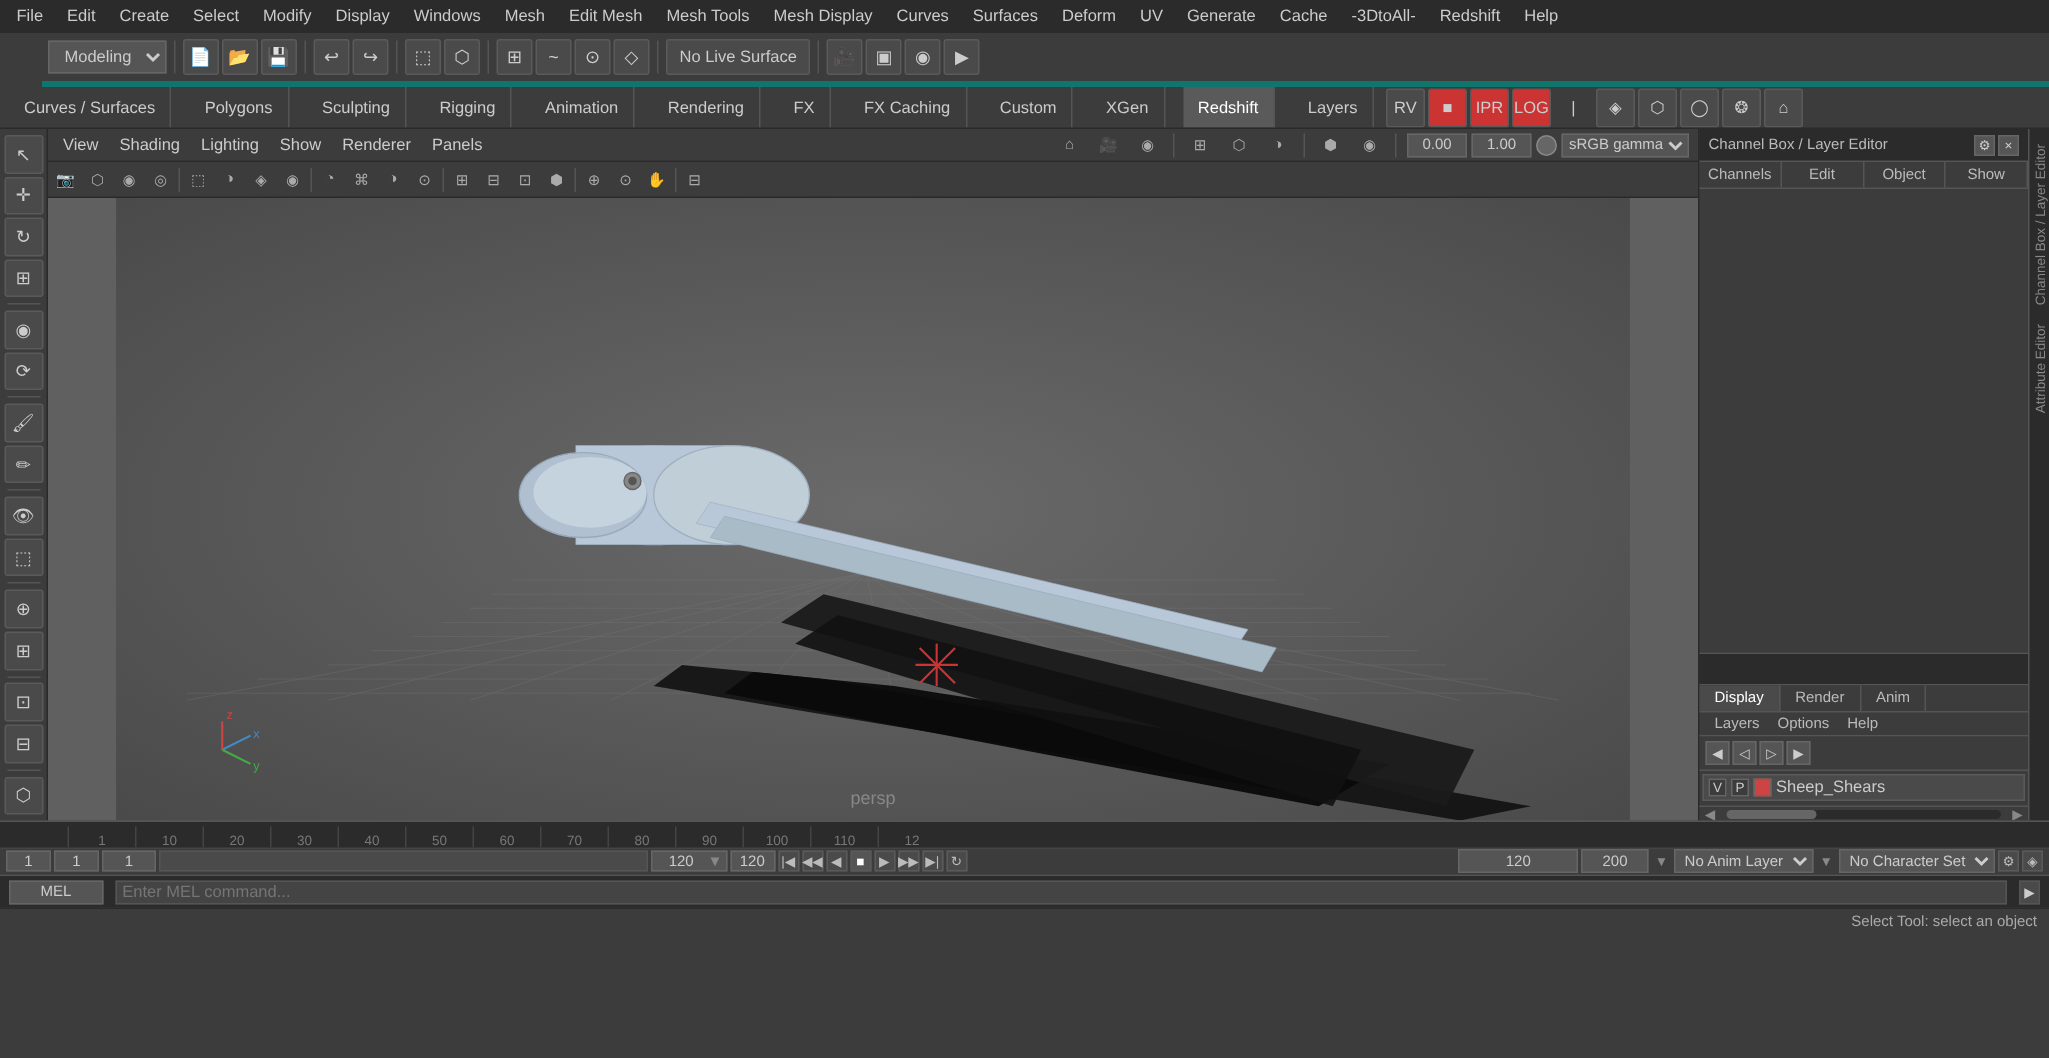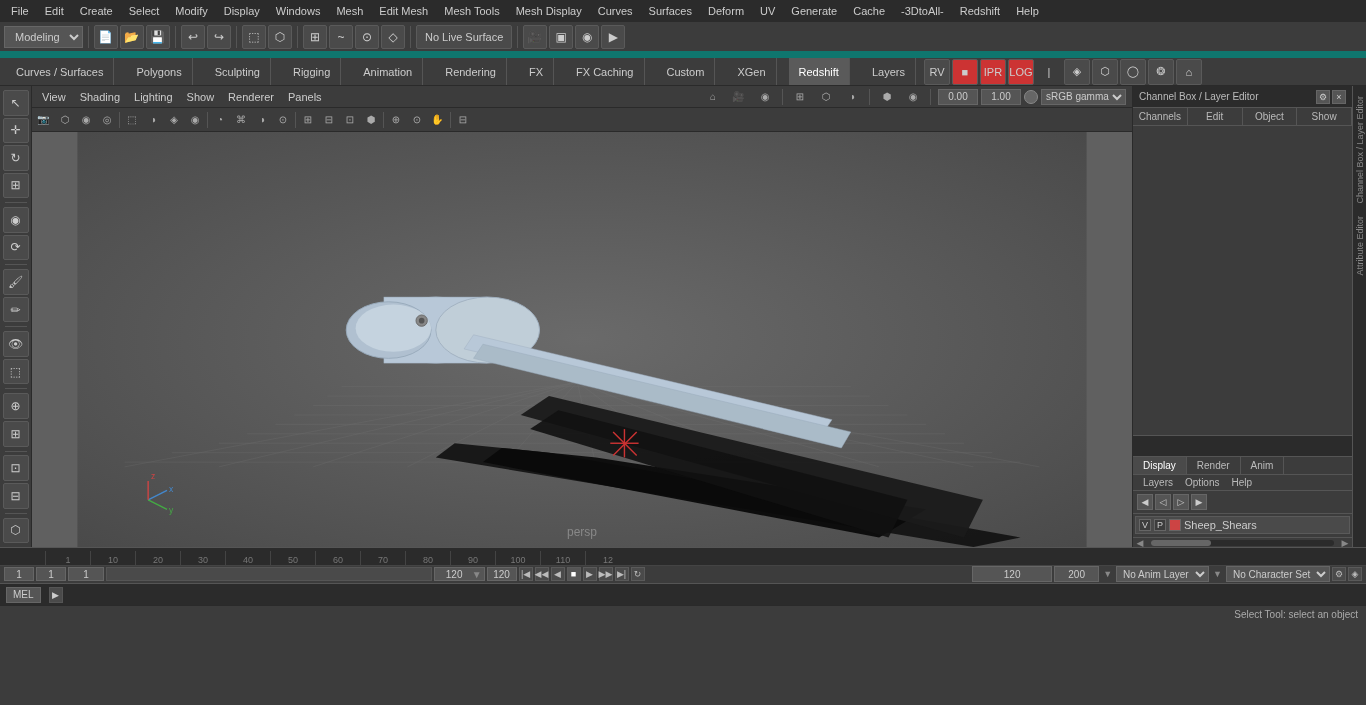--- a/index.html
+++ b/index.html
@@ -3,21 +3,21 @@
   <meta charset="utf-8">
   <style>
     * { margin: 0; padding: 0; box-sizing: border-box; }
     body { width: 1366px; height: 705px; overflow: hidden; background: #3c3c3c; font-family: 'Segoe UI', Arial, sans-serif; font-size: 11px; color: #cccccc; }
 
     
     #menu-bar { display: flex; align-items: center; background: #2b2b2b; height: 22px; padding: 0 4px; gap: 2px; }
     .menu-item { padding: 2px 7px; color: #cccccc; cursor: pointer; white-space: nowrap; }
 
     
-    #toolbar1 { display: flex; align-items: center; background: #3c3c3c; height: 36px; padding: 0 4px; gap: 2px; border-bottom: 7px solid #0f766e; }
+    #toolbar1 { display: flex; align-items: center; background: #3c3c3c; height: 36px; padding: 0 4px; gap: 2px; border-bottom: 4px solid #0f766e; margin-left: 28px; }
     .workspace-select { background: #555; color: #ccc; border: 1px solid #666; padding: 2px 6px; height: 22px; font-size: 11px; }
     .tb-sep { width: 1px; height: 22px; background: #555; margin: 0 3px; }
     .tb-btn { width: 24px; height: 24px; background: #4a4a4a; border: 1px solid #5a5a5a; display: flex; align-items: center; justify-content: center; cursor: pointer; color: #ccc; font-size: 12px; border-radius: 2px; }
     .tb-btn-wide { padding: 0 8px; height: 24px; background: #4a4a4a; border: 1px solid #5a5a5a; display: flex; align-items: center; justify-content: center; cursor: pointer; color: #ccc; font-size: 11px; border-radius: 2px; white-space: nowrap; }
 
     
     #shelf-bar { display: flex; align-items: center; background: #3c3c3c; height: 28px; padding: 0 6px; gap: 0; border-bottom: 1px solid #2a2a2a; overflow: hidden; }
     .shelf-tab { padding: 2px 10px; color: #ccc; cursor: pointer; font-size: 11px; border-right: 1px solid #555; height: 100%; display: flex; align-items: center; }
     .shelf-tab.active { background: #5a5a5a; color: #fff; }
     .shelf-icons { display: flex; align-items: center; gap: 2px; margin-left: 8px; }
@@ -471,21 +471,22 @@
       <div style="font-size:9px; color:#888; padding:0 2px;">▼</div>
       <select class="anim-layer-select">
         <option>No Character Set</option>
       </select>
       <div class="tl-ctrl-btn">⚙</div>
       <div class="tl-ctrl-btn">◈</div>
     </div>
   </div>
 
   <div id="bottom-bar">
-    <div style="background:#555; border:1px solid #666; color:#ccc; padding:1px 6px; height:16px; display:flex; align-items:center; font-size:10px; cursor:pointer; min-width:30px;">MEL</div>
+    <div style="background:#555; border:1px solid #666; color:#ccc; padding:1px 20px; height:16px; display:flex; align-items:center; font-size:10px; cursor:pointer; min-width:30px;">MEL</div>
+    <input type="text" style="flex: 1 1 0%; height: 16px; background: rgb(68, 68, 68); border: 1px solid rgb(85, 85, 85); color: rgb(204, 204, 204); font-size: 11px; padding: 0px 4px;" placeholder="Enter MEL command...">
     <div style="width:14px; height:16px; background:#4a4a4a; border:1px solid #555; display:flex; align-items:center; justify-content:center; cursor:pointer; color:#ccc; font-size:9px;">▶</div>
   </div>
 
   <div id="status-bar">
     <span id="status-text">Select Tool: select an object</span>
   </div>
 
 </div>
 
 </body></html>

